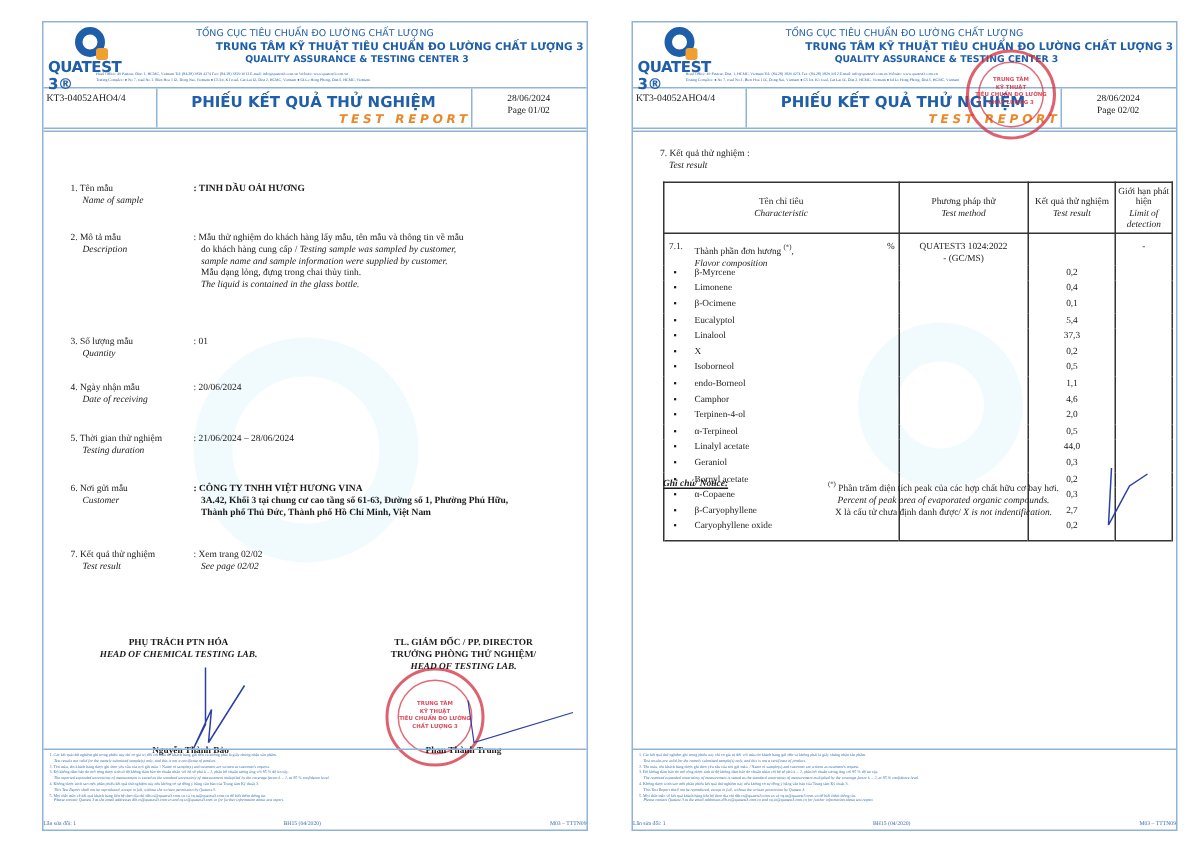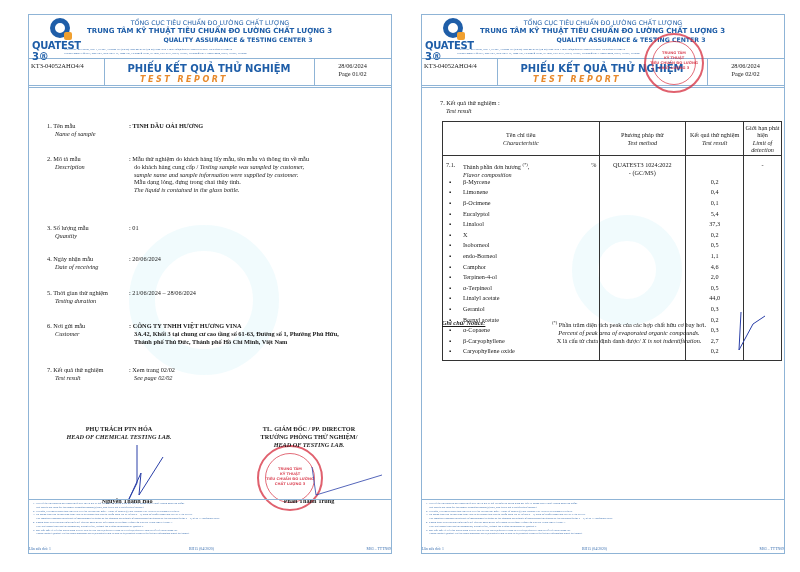--- a/index.html
+++ b/index.html
@@ -13,32 +13,32 @@
   #page1 { left: 28px; }
   #page2 { left: 421px; }
 
   
   .hdr { position: absolute; left: 0; top: 0; width: 100%; height: 44px; border-bottom: 1px solid #8fb4d6; }
   .logo { position: absolute; left: 3px; top: 3px; width: 60px; height: 38px; }
   .logo-mark { position: absolute; left: 18px; top: 0; width: 20px; height: 20px; border-radius: 50%; border: 5px solid #1f5ea8; }
   .logo-mark::after { content: ""; position: absolute; right: -7px; bottom: -7px; width: 8px; height: 8px; background: #f0a030; border-radius: 2px; }
   .logo-text { position: absolute; left: 0; top: 22px; font-family: "DejaVu Sans", sans-serif; font-weight: bold; font-size: 10px; color: #1f5ea8; letter-spacing: -0.3px; }
   .h-l1 { position: absolute; left: 0; right: 0; top: 4px; text-align: center; font-family: "DejaVu Sans", sans-serif; font-size: 6.3px; color: #1f5ea8; }
-  .h-l2 { position: absolute; left: 58px; right: 2px; top: 12px; text-align: left; font-family: "DejaVu Sans", sans-serif; font-weight: bold; font-size: 7px; color: #1f5ea8; }
+  .h-l2 { position: absolute; left: 58px; right: 2px; top: 12px; text-align: right; font-family: "DejaVu Sans", sans-serif; font-weight: bold; font-size: 7px; color: #1f5ea8; }
   .h-l3 { position: absolute; left: 58px; right: 2px; top: 21px; text-align: center; font-family: "DejaVu Sans", sans-serif; font-weight: bold; font-size: 6.2px; color: #1f5ea8; }
   .h-contact { position: absolute; left: 35px; right: 2px; font-size: 2.6px; color: #1f5ea8; white-space: nowrap; overflow: hidden; }
   .h-c1 { top: 33px; } .h-c2 { top: 37px; }
 
   
   .titlerow { position: absolute; left: 0; top: 44px; width: 100%; height: 29px; border-bottom: 3px double #8fb4d6; }
   .code { position: absolute; left: 2px; top: 3px; font-size: 6.5px; }
   .vsep1 { position: absolute; left: 75px; top: 0; bottom: 0; border-left: 1px solid #8fb4d6; }
   .vsep2 { position: absolute; left: 285px; top: 0; bottom: 0; border-left: 1px solid #8fb4d6; }
   .title-vn { position: absolute; left: 75px; width: 210px; top: 4px; text-align: center; font-family: "DejaVu Sans", sans-serif; font-weight: bold; font-size: 10px; color: #1f5ea8; }
-  .title-en { position: absolute; left: 75px; width: 210px; top: 16px; text-align: left; font-family: "DejaVu Sans", sans-serif; font-weight: bold; font-style: italic; font-size: 8px; letter-spacing: 2.5px; color: #e8892a; padding-left: 36px; }
+  .title-en { position: absolute; left: 75px; width: 210px; top: 16px; text-align: right; font-family: "DejaVu Sans", sans-serif; font-weight: bold; font-style: italic; font-size: 8px; letter-spacing: 2.5px; color: #e8892a; }
   .date { position: absolute; left: 285px; right: 0; top: 3px; text-align: center; font-size: 6.3px; }
   .pageno { position: absolute; left: 285px; right: 0; top: 11px; text-align: center; font-size: 6.3px; }
 
   
   .field { position: absolute; left: 18px; font-size: 6.3px; line-height: 7.8px; }
   .f-label { position: absolute; left: 0; width: 90px; }
   .f-label .en { display: block; font-style: italic; padding-left: 8px; }
   .f-val { position: absolute; left: 82px; width: 268px; }
   .f-val .it { font-style: italic; }
   .bold { font-weight: bold; }

